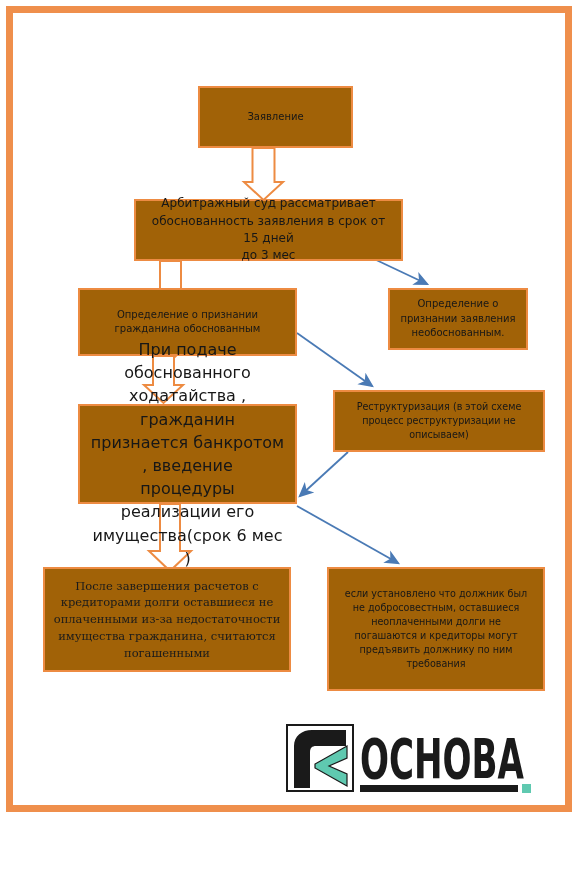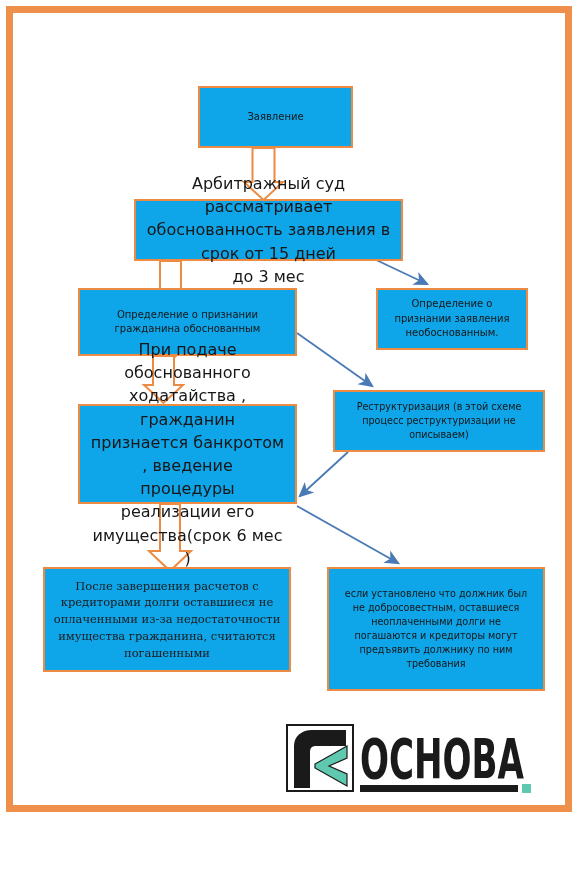--- a/index.html
+++ b/index.html
@@ -35,42 +35,42 @@
     top: 0;
     width: 584px;
     height: 894px;
   }
 
   
   .node {
     position: absolute;
     box-sizing: border-box;
     border: 2px solid #ed8b42;
-    background: #0ea5e9;
+    background: #a16207;
     color: #171717;
     display: flex;
     align-items: center;
     justify-content: center;
     text-align: center;
     line-height: 1.45;
     padding: 4px 8px;
     z-index: 5;
   }
   .node .txt {
     display: block;
     width: 100%;
     white-space: pre-line;
   }
   .sans  { font-family: "DejaVu Sans", "Liberation Sans", sans-serif; }
   .serif { font-family: "DejaVu Serif", "Liberation Serif", serif; }
 
   #node-application        { left:198px; top:86px;  width:155px; height:62px;  font-size:10px; }
-  #node-court-review       { left:134px; top:199px; width:269px; height:62px;  font-size:16px;align-items:center; }
+  #node-court-review       { left:134px; top:199px; width:269px; height:62px;  font-size:12px;align-items:center; }
   #node-justified          { left:78px;  top:288px; width:219px; height:68px;  font-size:10px; }
-  #node-unjustified        { left:376px; top:288px; width:152px; height:62px;  font-size:10px; }
+  #node-unjustified        { left:388px; top:288px; width:140px; height:62px;  font-size:10px; }
   #node-restructuring      { left:333px; top:390px; width:212px; height:62px;  font-size:9.6px; }
   #node-bankrupt           { left:78px;  top:404px; width:219px; height:100px; font-size:16px; }
   #node-debts-cleared      { left:43px;  top:567px; width:248px; height:105px; font-size:11.5px; color:#1b1b1b; }
   #node-bad-faith          { left:327px; top:567px; width:218px; height:124px; font-size:9.6px; }
 
   
   #connectors {
     position: absolute;
     left: 0; top: 0;
     width: 584px; height: 894px;

